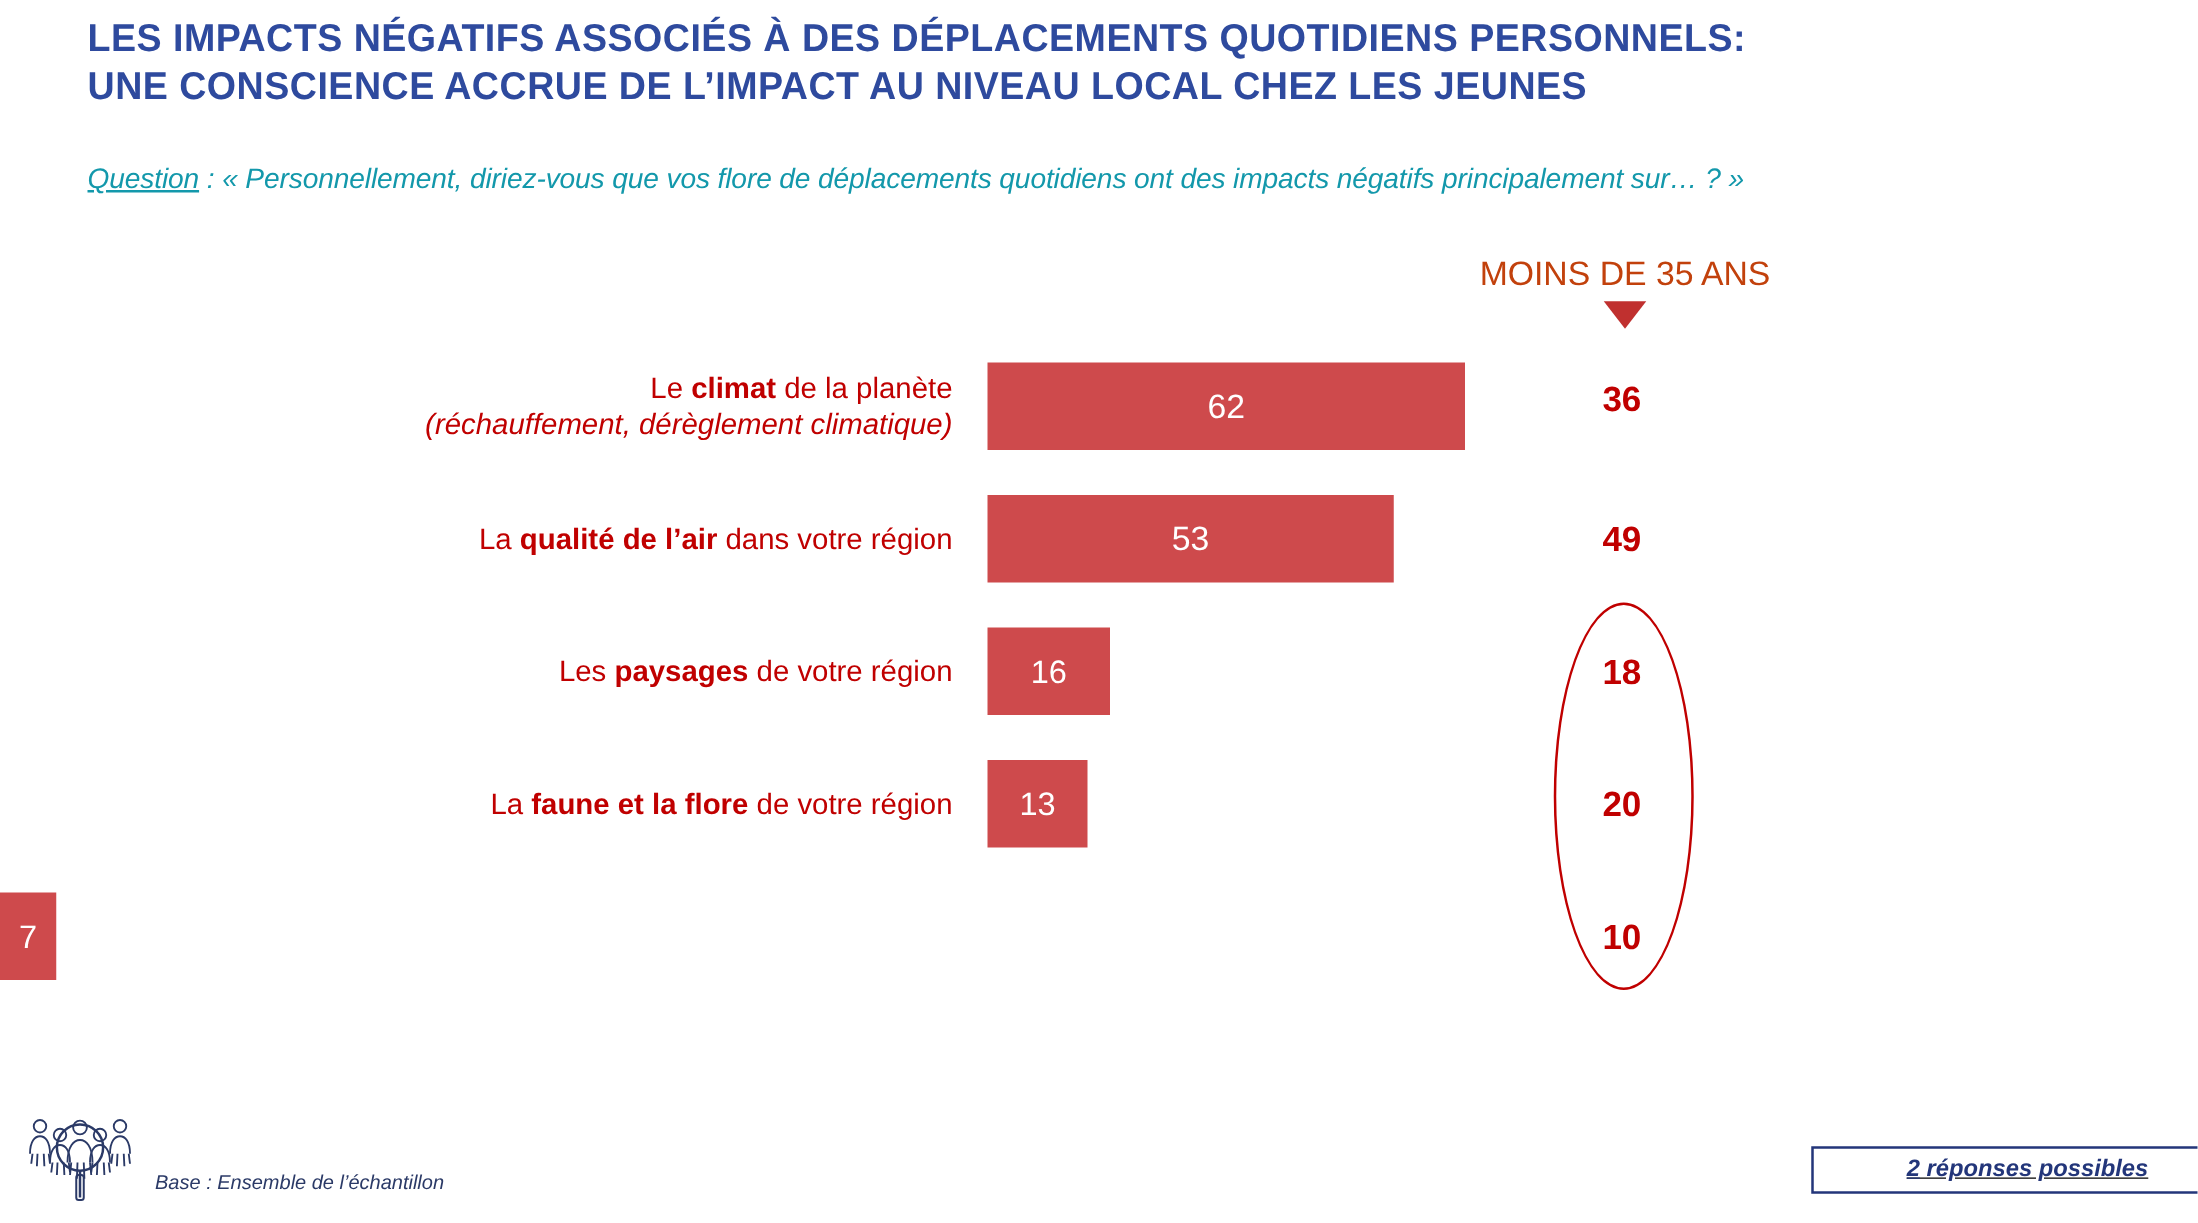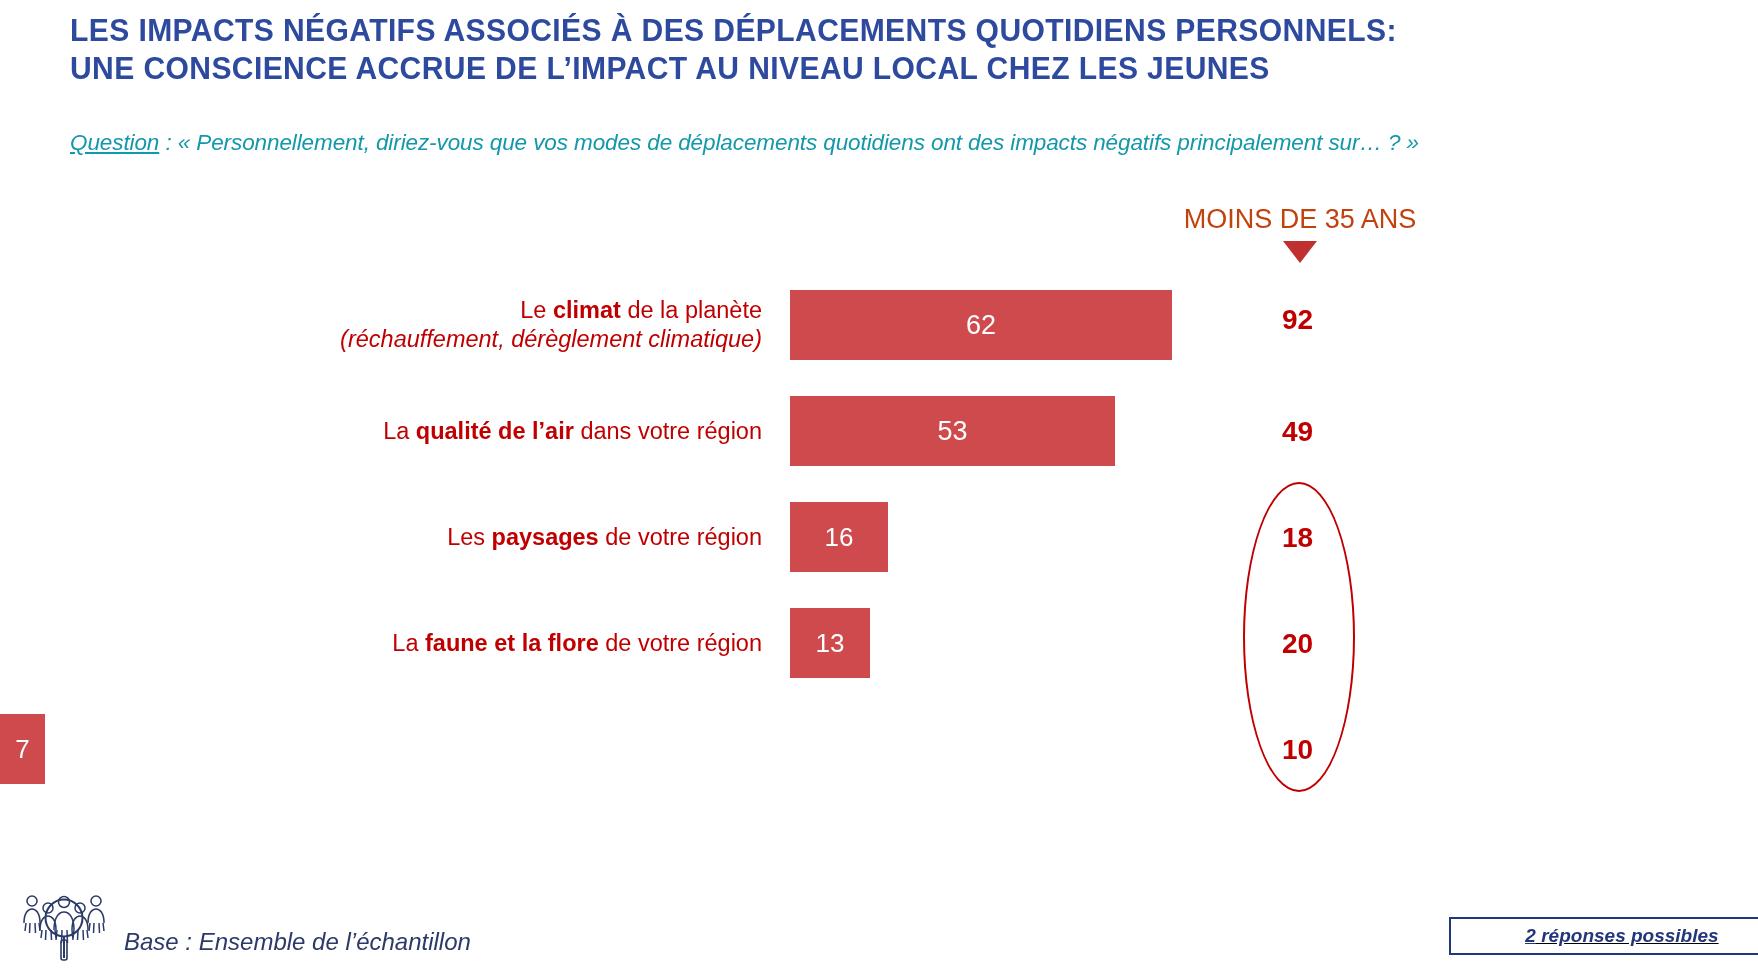--- a/index.html
+++ b/index.html
@@ -152,21 +152,21 @@
     display: flex;
     align-items: flex-end;
   }
   #people-icon {
     width: 100px;
     height: 78px;
     flex: 0 0 auto;
   }
   #footer-base .base-txt {
     color: #2b3a67;
-    font-size: 24px;
+    font-size: 16px;
     font-style: italic;
     padding-bottom: 12px;
     padding-left: 6px;
     white-space: nowrap;
   }
 
   #answers-box {
     position: absolute;
     left: 1449px;
     top: 917px;
@@ -191,41 +191,41 @@
 </style>
 </head>
 <body>
 
 <div id="title">
   <span class="line">LES IMPACTS NÉGATIFS ASSOCIÉS À DES DÉPLACEMENTS QUOTIDIENS PERSONNELS:</span>
   <span class="line">UNE CONSCIENCE ACCRUE DE L’IMPACT AU NIVEAU LOCAL CHEZ LES JEUNES</span>
 </div>
 
 <div id="question">
-  <span class="u">Question</span><span> : </span><span>« Personnellement, diriez-vous que vos modes de déplacements quotidiens ont des impacts négatifs principalement sur… ? »</span>
+  <span class="u">Question</span><span> : </span><span>« Personnellement, diriez-vous que vos flore de déplacements quotidiens ont des impacts négatifs principalement sur… ? »</span>
 </div>
 
 <div id="col-header">
   <div class="txt">MOINS DE 35 ANS</div>
   <div class="tri"></div>
 </div>
 
 <div id="chart">
 
   <div class="row" style="top:0px;">
     <div class="row-label">
       <span>Le </span><b>climat</b><span> de la planète</span><br>
       <span class="it">(réchauffement, dérèglement climatique)</span>
     </div>
     <div class="bar-wrap">
       <div class="bar" style="width:382px;">
         <span class="bar-val">62</span>
       </div>
     </div>
-    <div class="side-val" style="top:32px;">92</div>
+    <div class="side-val" style="top:32px;">36</div>
   </div>
 
   <div class="row" style="top:106px;">
     <div class="row-label">
       <span>La </span><b>qualité de l’air</b><span> dans votre région</span>
     </div>
     <div class="bar-wrap">
       <div class="bar" style="width:325px;">
         <span class="bar-val">53</span>
       </div>

